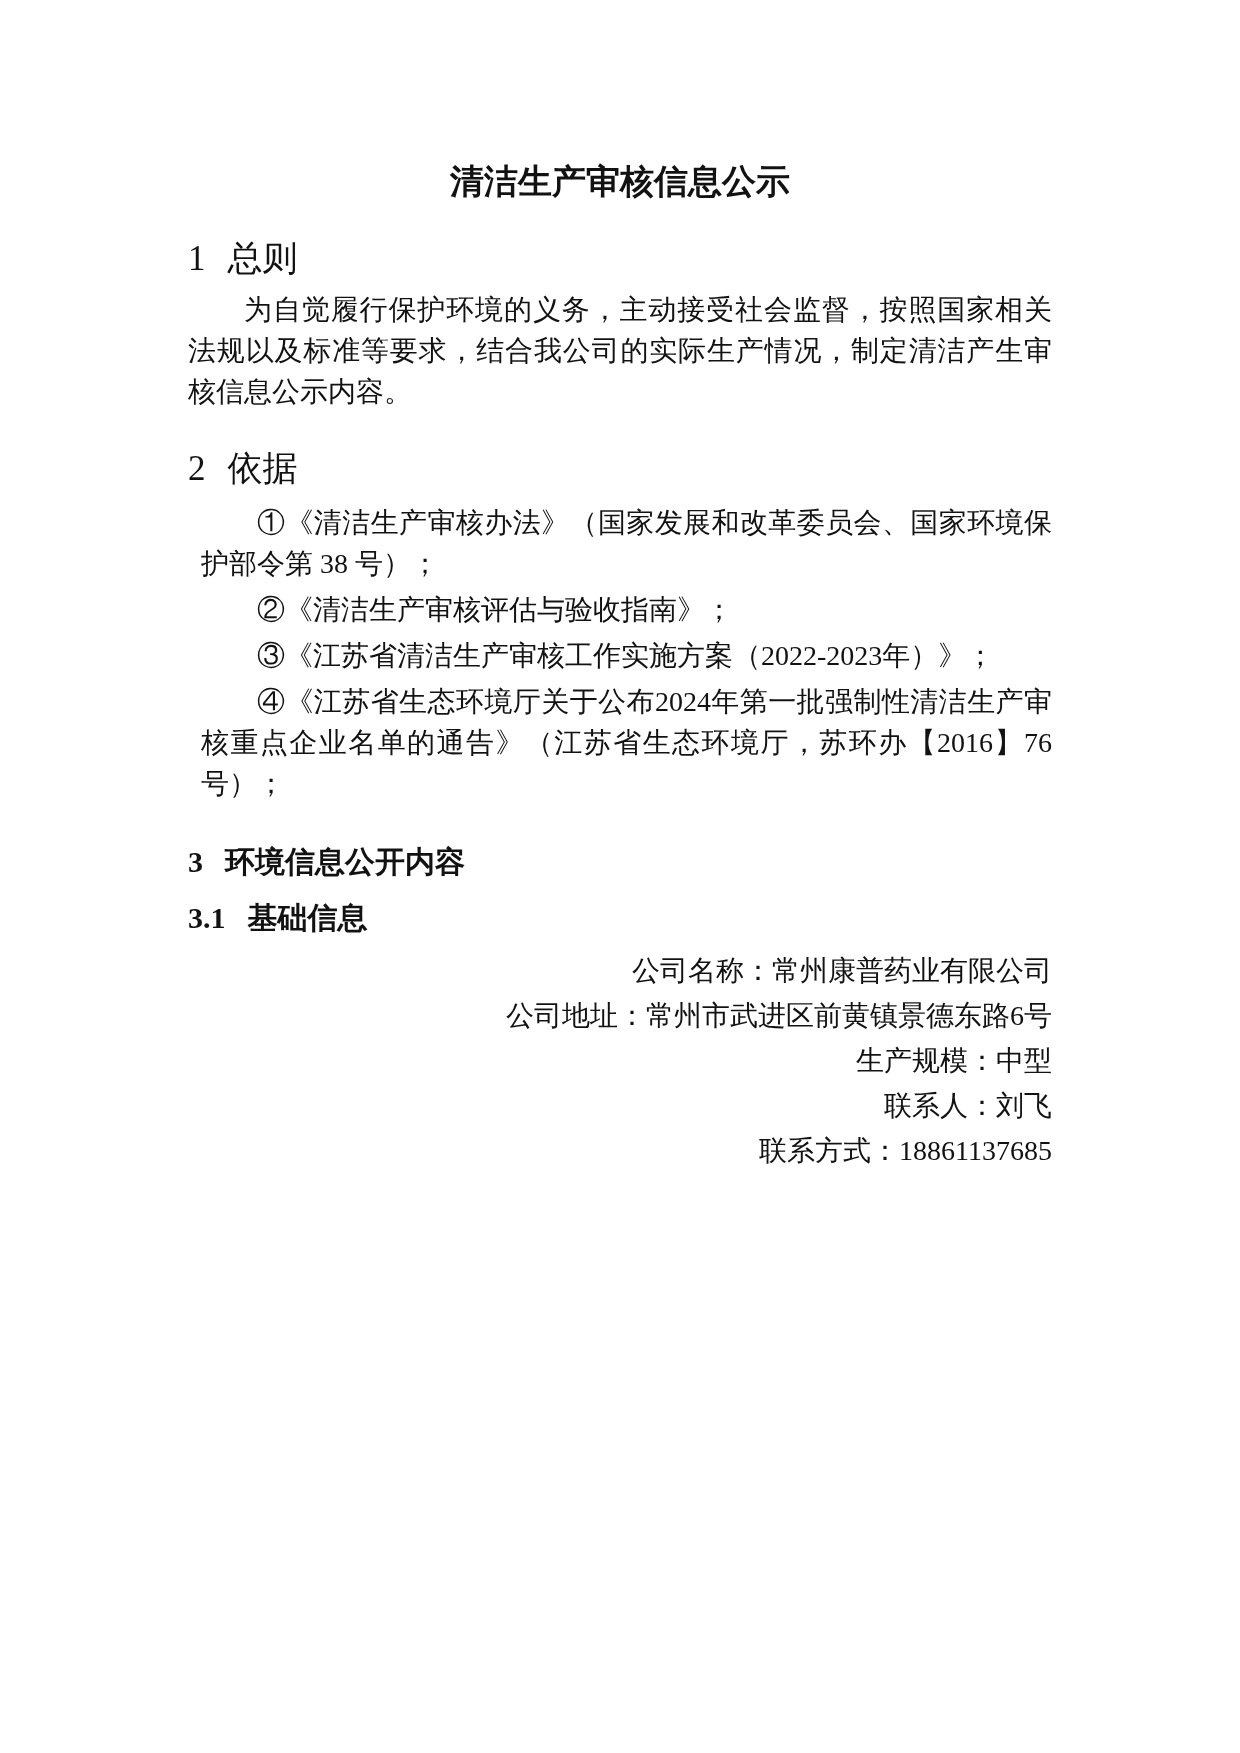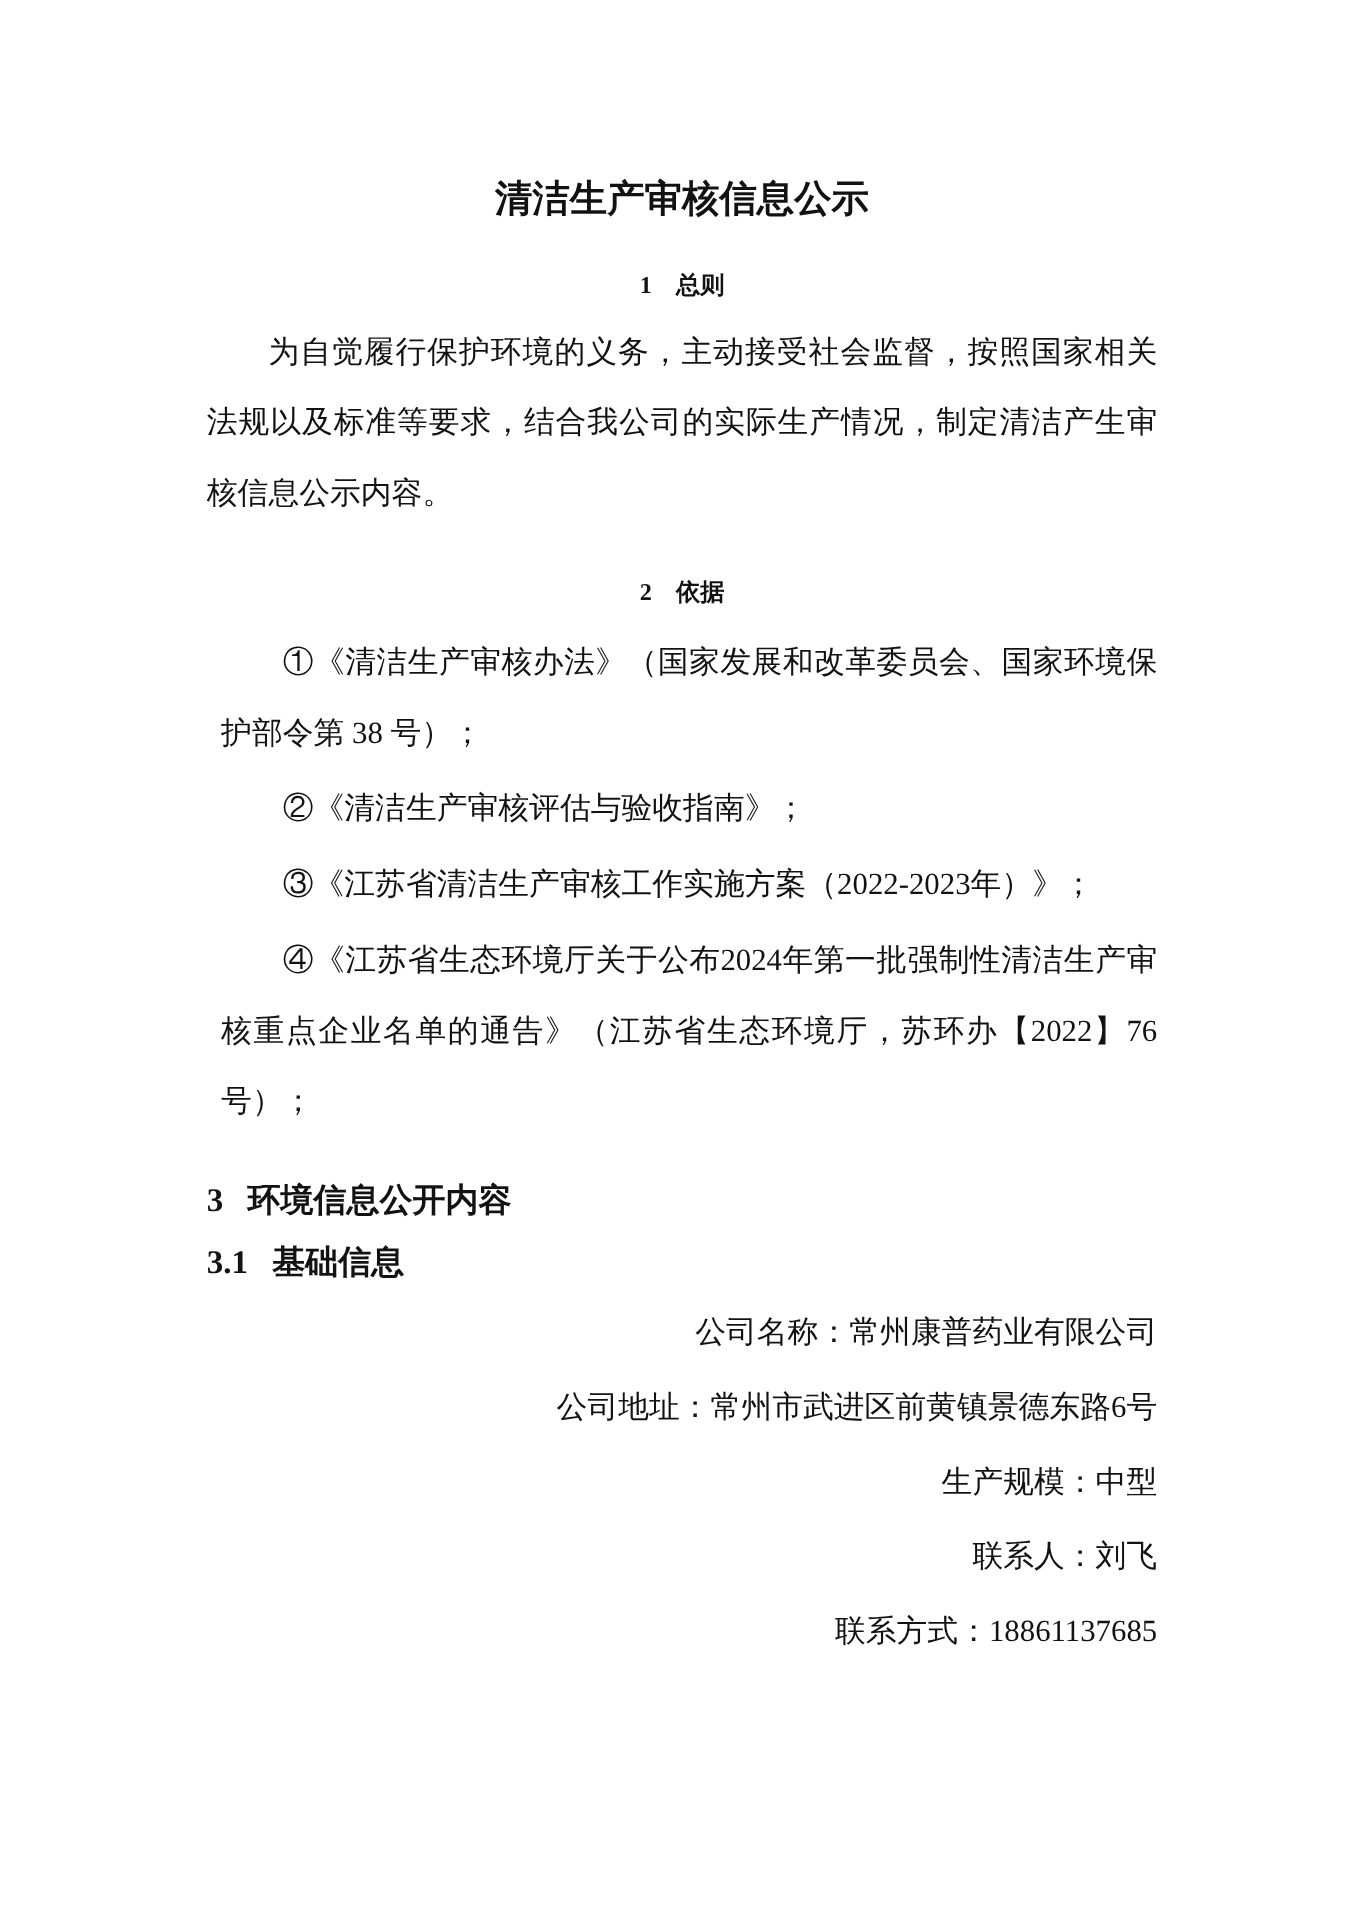--- a/index.html
+++ b/index.html
@@ -20,40 +20,39 @@
     font-family: "Liberation Serif", "DejaVu Serif", serif;
   }
   .doc-title {
     font-size: 34px;
     line-height: 44px;
     font-weight: 700;
     text-align: center;
     margin: 0;
   }
   .heading-l1 {
-    font-size: 22px;
+    font-size: 35px;
     line-height: 38px;
-    font-weight: 700;
+    font-weight: 400;
     margin: 0;
-    text-align: center;
   }
   .heading-l2 {
     font-size: 30px;
     line-height: 40px;
     font-weight: 700;
     margin: 0;
   }
   .h-num { margin-right: 22px; }
   #h-sec1 { margin-top: 36px; }
   #h-sec2 { margin-top: 38px; }
   #h-sec3 { margin-top: 38px; }
   #h-sec31 { margin-top: 16px; }
   .body-para {
     font-size: 28px;
-    line-height: 64px;
+    line-height: 41px;
     text-align: justify;
     text-justify: inter-character;
     text-indent: 2em;
     margin: 0;
   }
   #para-overview { margin-top: 11px; }
   .basis-para { margin-top: 5px; margin-left: 13px; }
   .basis-para.first { margin-top: 14px; }
   .info-line { margin-top: 4px; text-align: right; }
   .info-line.first { margin-top: 12px; }
@@ -67,21 +66,21 @@
 
   <h2 class="heading-l1" id="h-sec1"><span class="h-num">1</span><span>总则</span></h2>
 
   <p class="body-para" id="para-overview">为自觉履行保护环境的义务，主动接受社会监督，按照国家相关法规以及标准等要求，结合我公司的实际生产情况，制定清洁产生审核信息公示内容。</p>
 
   <h2 class="heading-l1" id="h-sec2"><span class="h-num">2</span><span>依据</span></h2>
 
   <p class="body-para basis-para first">①《清洁生产审核办法》（国家发展和改革委员会、国家环境保护部令第 38 号）；</p>
   <p class="body-para basis-para">②《清洁生产审核评估与验收指南》；</p>
   <p class="body-para basis-para">③《江苏省清洁生产审核工作实施方案（2022-2023年）》；</p>
-  <p class="body-para basis-para">④《江苏省生态环境厅关于公布2024年第一批强制性清洁生产审核重点企业名单的通告》（江苏省生态环境厅，苏环办【2022】76号）；</p>
+  <p class="body-para basis-para">④《江苏省生态环境厅关于公布2024年第一批强制性清洁生产审核重点企业名单的通告》（江苏省生态环境厅，苏环办【2016】76号）；</p>
 
   <h2 class="heading-l2" id="h-sec3"><span class="h-num">3</span><span>环境信息公开内容</span></h2>
 
   <h2 class="heading-l2" id="h-sec31"><span class="h-num">3.1</span><span>基础信息</span></h2>
 
   <p class="body-para info-line first">公司名称：常州康普药业有限公司</p>
   <p class="body-para info-line">公司地址：常州市武进区前黄镇景德东路6号</p>
   <p class="body-para info-line">生产规模：中型</p>
   <p class="body-para info-line">联系人：刘飞</p>
   <p class="body-para info-line">联系方式：18861137685</p>

